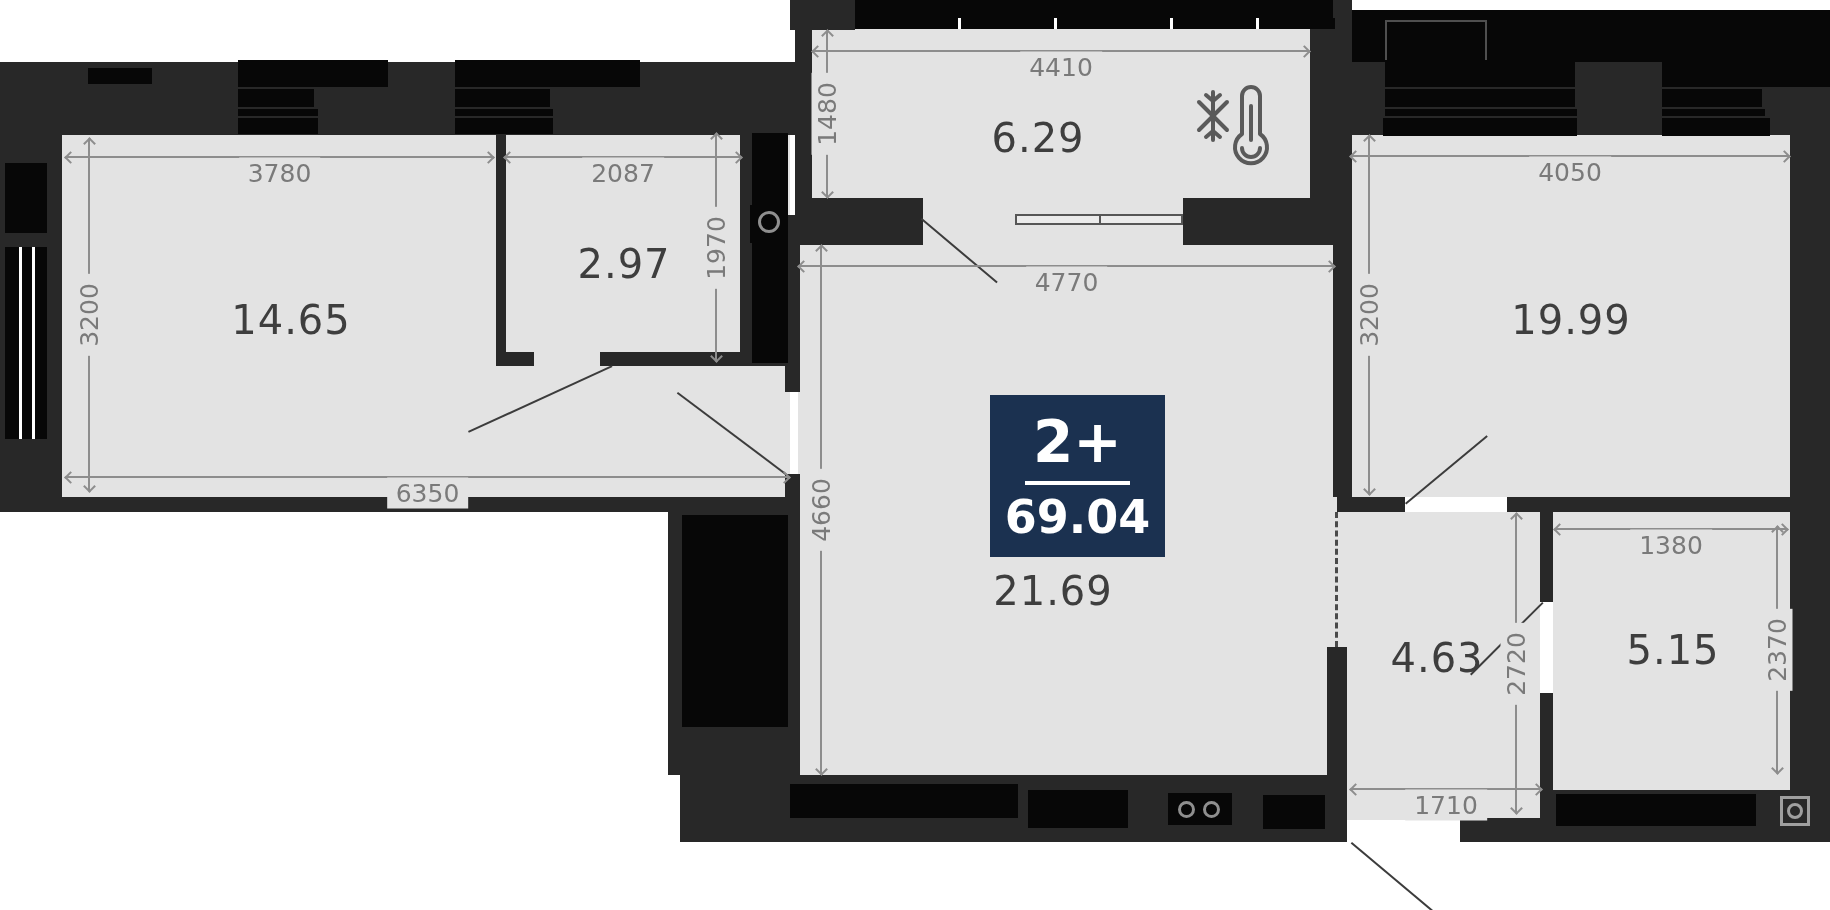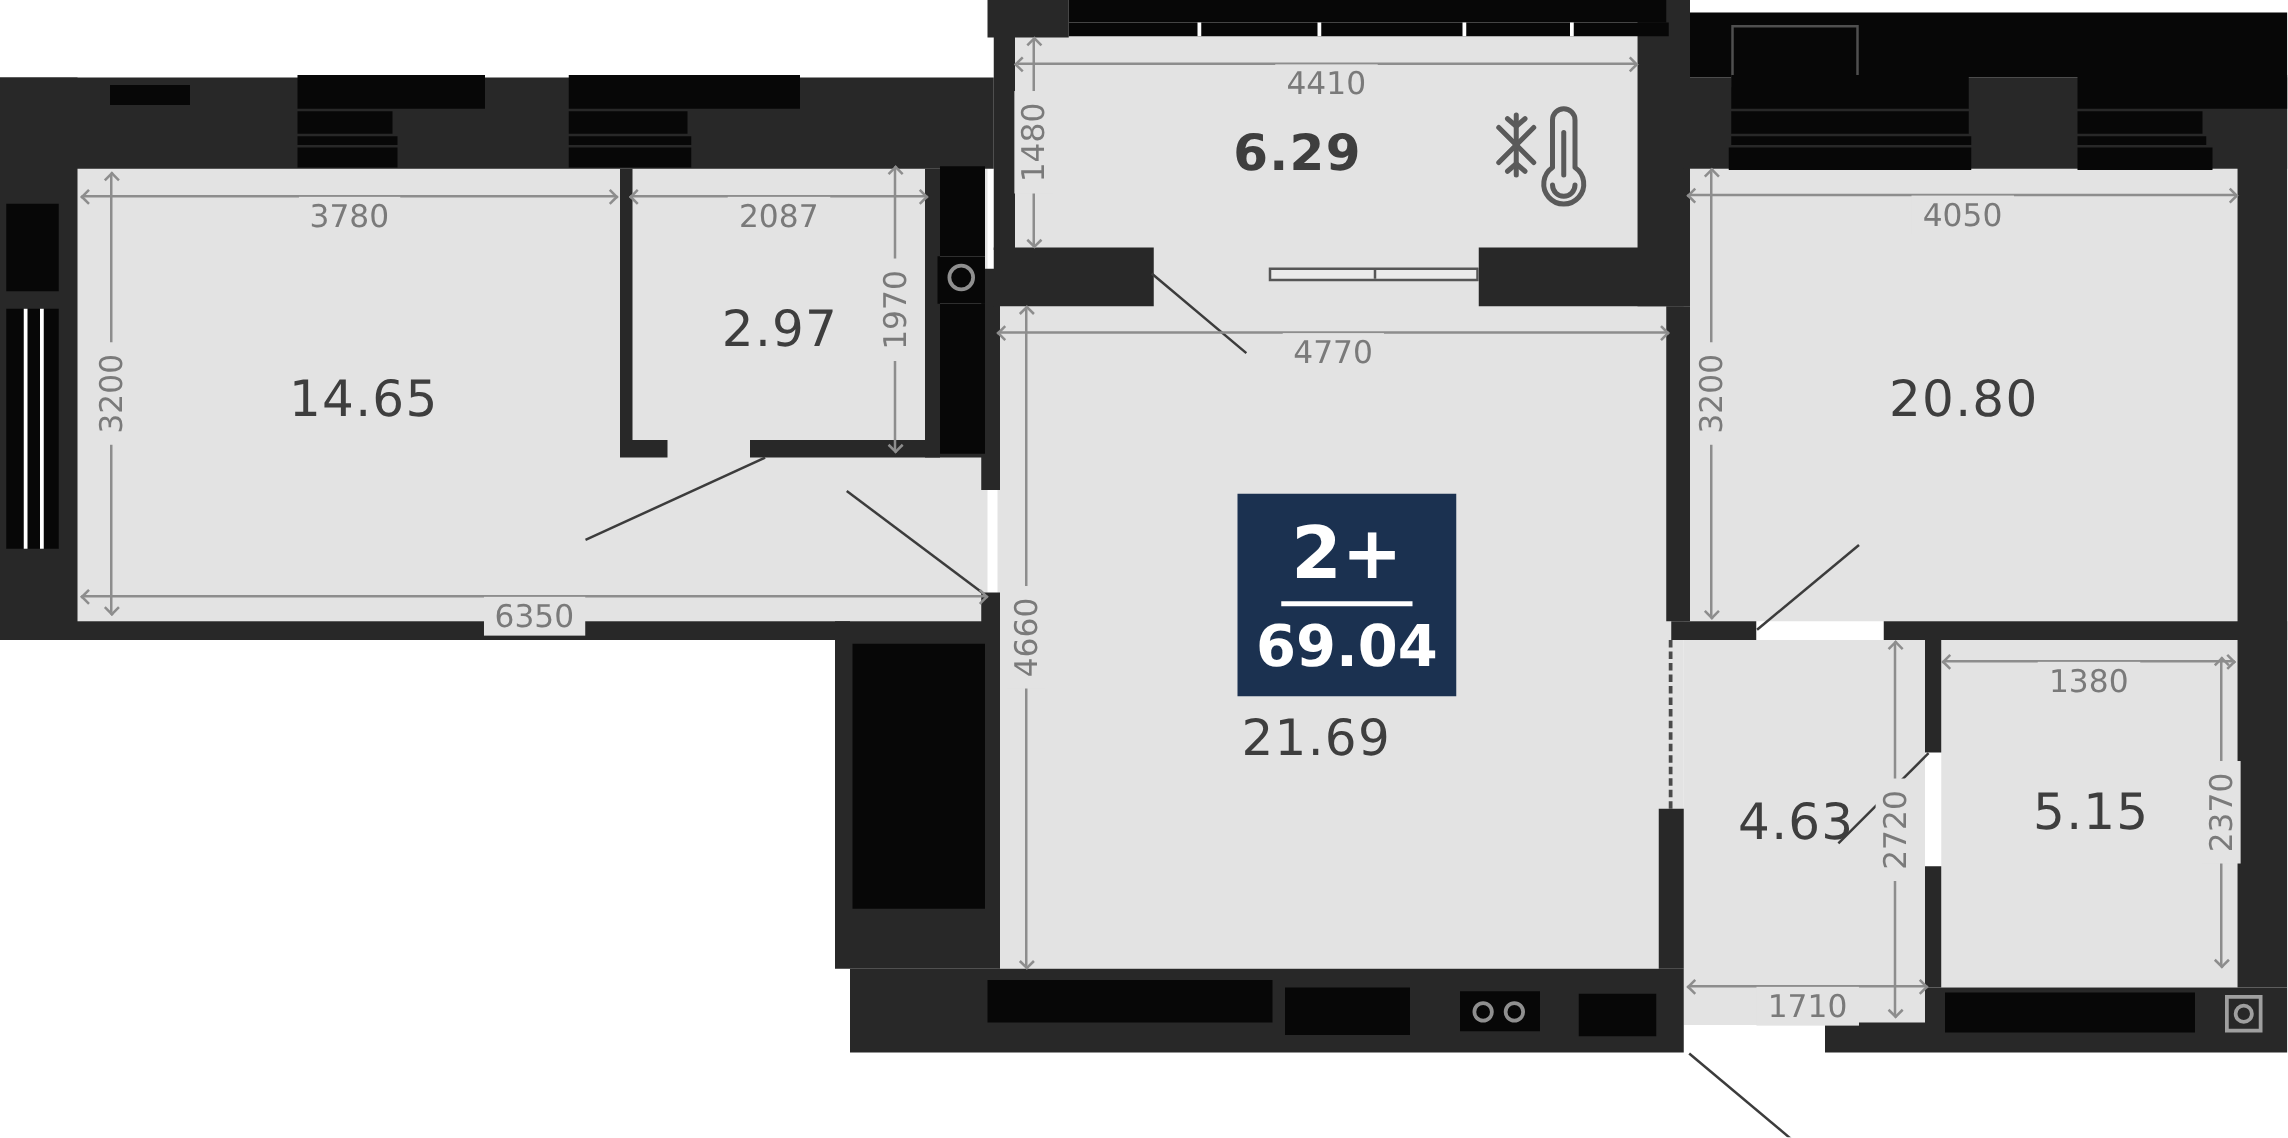--- a/index.html
+++ b/index.html
@@ -196,22 +196,22 @@
     <span class="dline"></span>
     <span class="dlabel">2720</span>
   </div>
   <div class="dim h" style="left:1352px;top:789px;width:188px;">
     <span class="dline"></span>
     <span class="dlabel">1710</span>
   </div>
 
   <div class="area" style="left:291px;top:320px;">14.65</div>
   <div class="area" style="left:624px;top:264px;">2.97</div>
-  <div class="area" style="left:1038px;top:123px;font-weight:bold;">6.29</div>
-  <div class="area" style="left:1571px;top:320px;">20.80</div>
+  <div class="area" style="left:1038px;top:138px;">6.29</div>
+  <div class="area" style="left:1571px;top:320px;">19.99</div>
   <div class="area" style="left:1053px;top:591px;">21.69</div>
   <div class="area" style="left:1437px;top:658px;">4.63</div>
   <div class="area" style="left:1673px;top:650px;">5.15</div>
 
   <div class="badge">
     <div class="btype">2+</div>
     <div class="bdiv"></div>
     <div class="barea">69.04</div>
   </div>
 

